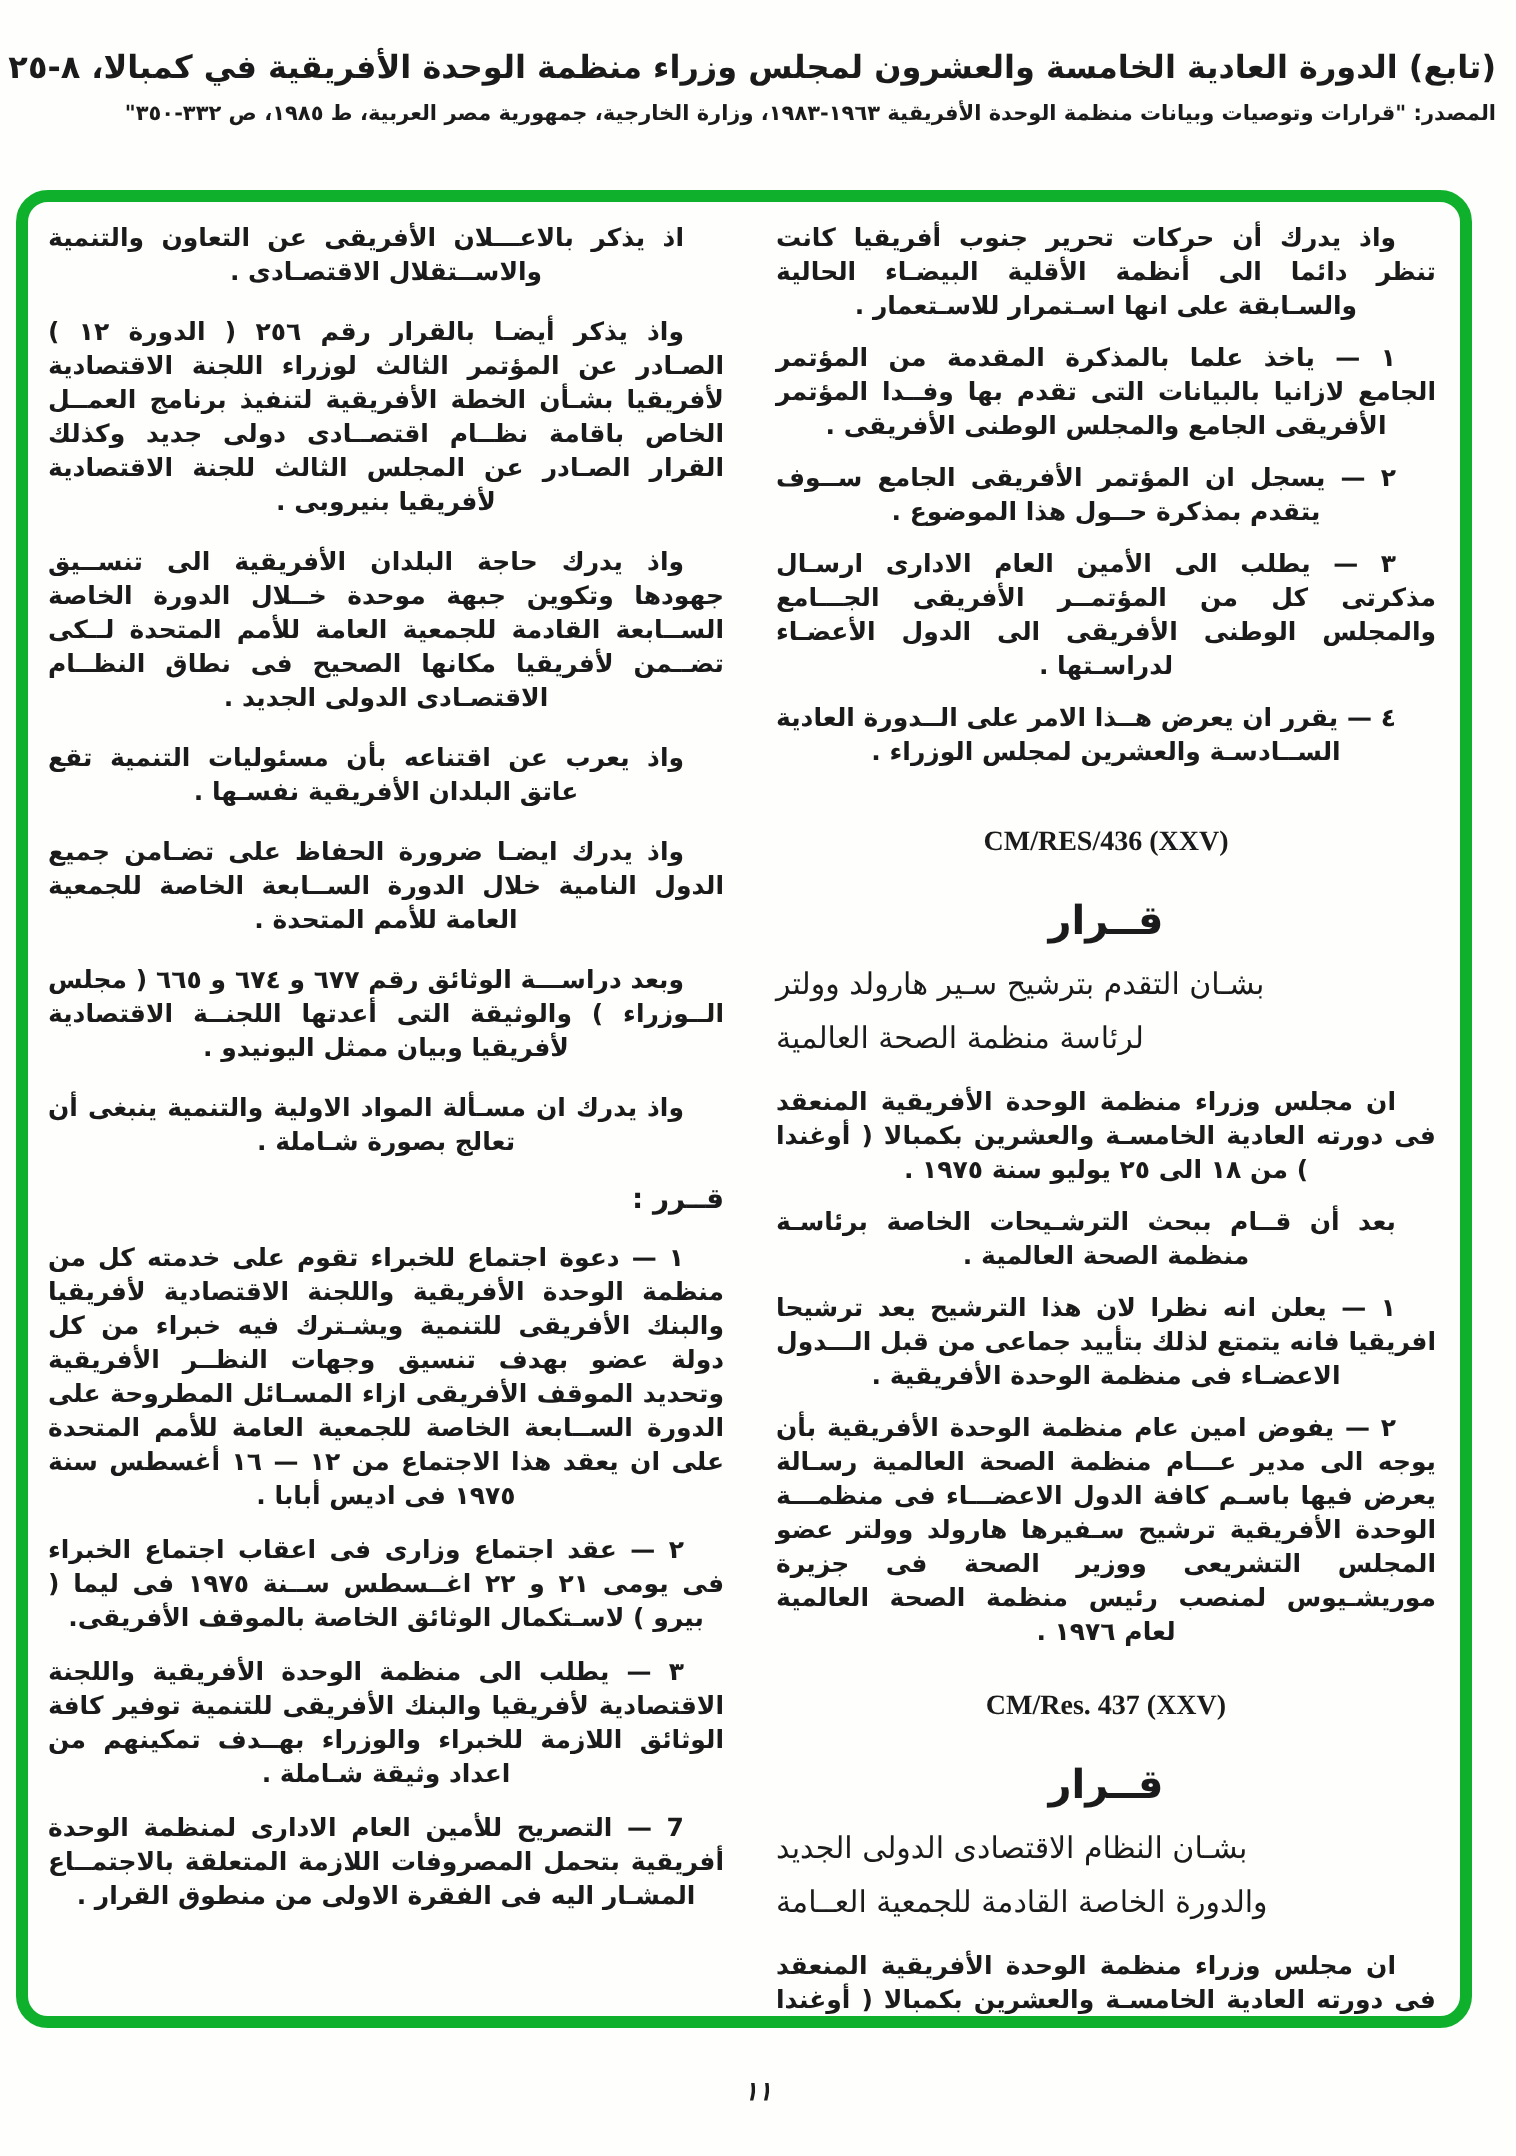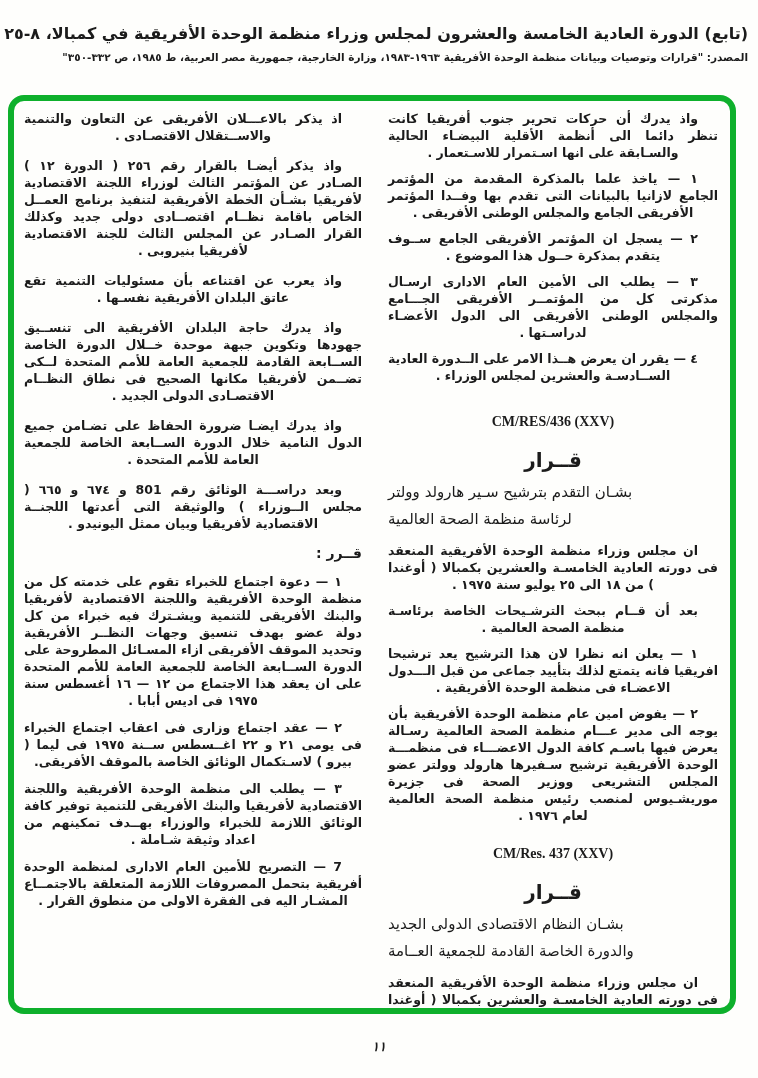--- a/index.html
+++ b/index.html
@@ -107,24 +107,25 @@
       <div class="rescode second">CM/Res. 437 (XXV)</div>
       <div class="res-title">قــرار</div>
       <div class="res-sub">بشـان النظام الاقتصادى الدولى الجديد</div>
       <div class="res-sub last">والدورة الخاصة القادمة للجمعية العــامة</div>
       <p class="para">ان مجلس وزراء منظمة الوحدة الأفريقية المنعقد فى دورته العادية الخامسـة والعشرين بكمبالا ( أوغندا ) فى الفترة من ١٨ الى ٢٥ يوليو سنة ١٩٧٥ .</p>
     </div>
 
     <div class="col col-left">
       <p class="para">اذ يذكر بالاعـــلان الأفريقى عن التعاون والتنمية والاســتقلال الاقتصـادى .</p>
       <p class="para">واذ يذكر أيضـا بالقرار رقم ٢٥٦ ( الدورة ١٢ ) الصـادر عن المؤتمر الثالث لوزراء اللجنة الاقتصادية لأفريقيا بشـأن الخطة الأفريقية لتنفيذ برنامج العمــل الخاص باقامة نظــام اقتصــادى دولى جديد وكذلك القرار الصـادر عن المجلس الثالث للجنة الاقتصادية لأفريقيا بنيروبى .</p>
+      <p class="para">واذ يدرك حاجة البلدان الأفريقية الى تنســيق جهودها وتكوين جبهة موحدة خــلال الدورة الخاصة الســابعة القادمة للجمعية العامة للأمم المتحدة لــكى تضــمن لأفريقيا مكانها الصحيح فى نطاق النظــام الاقتصـادى الدولى الجديد .</p>
       <p class="para">واذ يعرب عن اقتناعه بأن مسئوليات التنمية تقع عاتق البلدان الأفريقية نفسـها .</p>
-      <p class="para">واذ يدرك حاجة البلدان الأفريقية الى تنســيق جهودها وتكوين جبهة موحدة خــلال الدورة الخاصة الســابعة القادمة للجمعية العامة للأمم المتحدة لــكى تضــمن لأفريقيا مكانها الصحيح فى نطاق النظــام الاقتصـادى الدولى الجديد .</p>
       <p class="para">واذ يدرك ايضـا ضرورة الحفاظ على تضـامن جميع الدول النامية خلال الدورة الســابعة الخاصة للجمعية العامة للأمم المتحدة .</p>
-      <p class="para">وبعد دراســـة الوثائق رقم 801 و ٦٧٤ و ٦٦٥ ( مجلس الــوزراء ) والوثيقة التى أعدتها اللجنــة الاقتصادية لأفريقيا وبيان ممثل اليونيدو .</p>
+      <p class="para">وبعد دراســـة الوثائق رقم ٦٧٧ و ٦٧٤ و ٦٦٥ ( مجلس الــوزراء ) والوثيقة التى أعدتها اللجنــة الاقتصادية لأفريقيا وبيان ممثل اليونيدو .</p>
+      <p class="para">واذ يدرك ان مسـألة المواد الاولية والتنمية ينبغى أن تعالج بصورة شـاملة .</p>
       <div class="decides">قــرر :</div>
       <p class="para op">١ — دعوة اجتماع للخبراء تقوم على خدمته كل من منظمة الوحدة الأفريقية واللجنة الاقتصادية لأفريقيا والبنك الأفريقى للتنمية ويشـترك فيه خبراء من كل دولة عضو بهدف تنسيق وجهات النظــر الأفريقية وتحديد الموقف الأفريقى ازاء المسـائل المطروحة على الدورة الســابعة الخاصة للجمعية العامة للأمم المتحدة على ان يعقد هذا الاجتماع من ١٢ — ١٦ أغسطس سنة ١٩٧٥ فى اديس أبابا .</p>
       <p class="para op">٢ — عقد اجتماع وزارى فى اعقاب اجتماع الخبراء فى يومى ٢١ و ٢٢ اغــسطس ســنة ١٩٧٥ فى ليما ( بيرو ) لاسـتكمال الوثائق الخاصة بالموقف الأفريقى.</p>
       <p class="para op">٣ — يطلب الى منظمة الوحدة الأفريقية واللجنة الاقتصادية لأفريقيا والبنك الأفريقى للتنمية توفير كافة الوثائق اللازمة للخبراء والوزراء بهــدف تمكينهم من اعداد وثيقة شـاملة .</p>
       <p class="para op">7 — التصريح للأمين العام الادارى لمنظمة الوحدة أفريقية بتحمل المصروفات اللازمة المتعلقة بالاجتمــاع المشـار اليه فى الفقرة الاولى من منطوق القرار .</p>
     </div>
 
   </div>
 </div>
 

